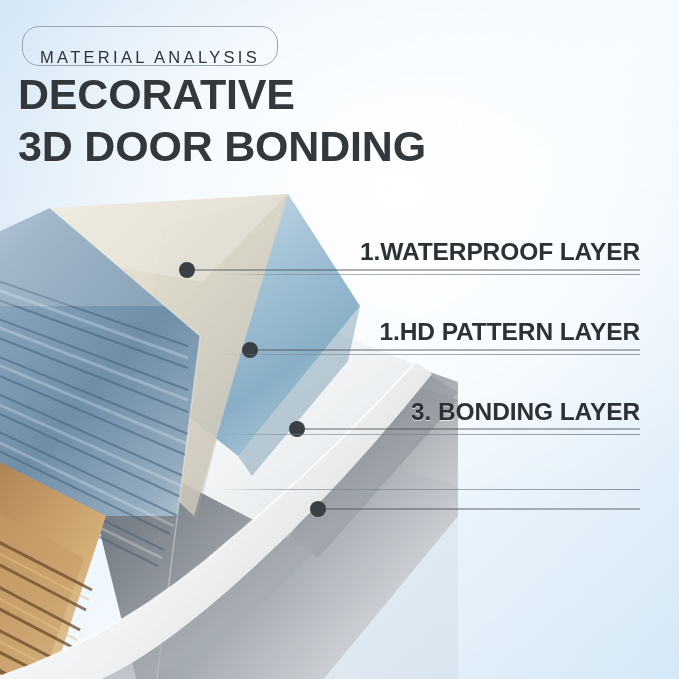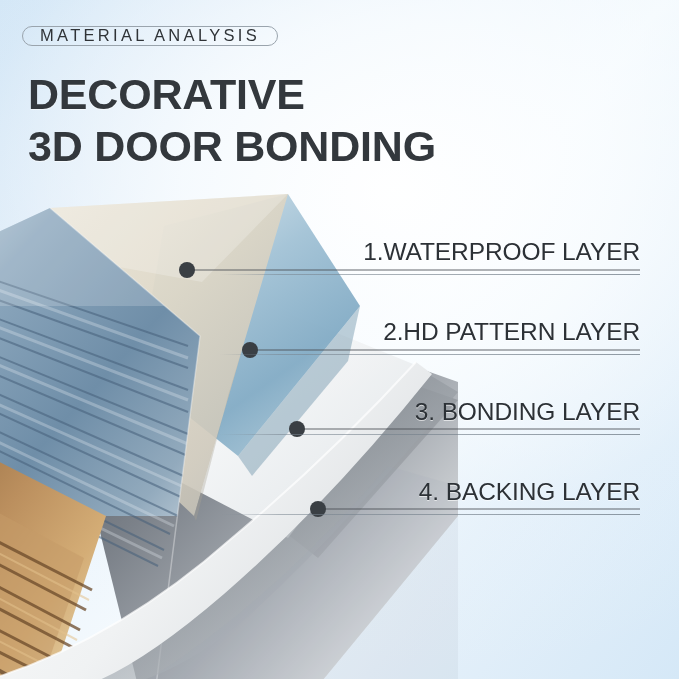--- a/index.html
+++ b/index.html
@@ -14,50 +14,50 @@
       radial-gradient(120% 95% at 58% 28%, rgba(255,255,255,0.97) 0%, rgba(250,253,255,0.80) 26%, rgba(236,246,253,0.22) 52%, rgba(219,236,249,0.0) 76%),
       linear-gradient(128deg,#cfe4f5 0%,#dceaf7 18%,#edf5fc 40%,#f6fbfe 55%,#e6f1fa 74%,#d5e8f7 100%);
   }
 
   
   #art{position:absolute;left:-12px;top:186px;width:480px;height:500px;}
   #art svg{display:block;}
 
   
   .pill{
-    position:absolute;left:22px;top:26px;height:20px;
+    position:absolute;left:22px;top:26px;height:40px;
     box-sizing:border-box;
     padding:0 17px;border:1.5px solid #9aa4ad;border-radius:17px;
-    display:flex;align-items:flex-start;background:transparent;
+    display:flex;align-items:flex-end;background:transparent;
   }
   .pill span{
     font-size:16.5px;letter-spacing:3.3px;color:#2f3337;
     font-weight:400;white-space:nowrap;line-height:1;
   }
   .headline{
-    position:absolute;left:28px;top:68px;width:480px;
+    position:absolute;left:18px;top:68px;width:480px;
     color:#33383d;font-weight:700;font-size:43px;line-height:1.22;
     letter-spacing:-0.2px;
     text-shadow:0 1px 0 rgba(255,255,255,.55);
   }
   .headline div{white-space:nowrap;}
 
   .brandbox{
     position:absolute;left:505px;top:10px;width:163px;height:60px;
     background:#fbfbfa;
     display:flex;align-items:center;justify-content:center;
   }
   .brandbox span{
     font-size:27px;font-weight:700;color:#3a3f44;letter-spacing:0.4px;
   }
 
   
   .callout{position:absolute;right:39px;width:420px;text-align:right;}
   .callout .txt{
-    font-size:24.5px;font-weight:400;color:#2c3136;letter-spacing:-0.1px;
+    font-size:24.5px;font-weight:700;color:#2c3136;letter-spacing:-0.1px;
     white-space:nowrap;line-height:1;
     text-shadow:0 1px 0 rgba(255,255,255,.6);
   }
   .callout .rule{
     margin-top:9px;height:1px;width:100%;
     background:linear-gradient(90deg,rgba(120,132,143,0) 0%,rgba(120,132,143,.55) 14%,rgba(110,122,133,.75) 100%);
   }
   #callout-1{top:240px;}
   #callout-2{top:320px;}
   #callout-3{top:400px;}
@@ -249,25 +249,24 @@
     <div>DECORATIVE</div>
     <div>3D DOOR BONDING</div>
   </div>
 
 
   <div class="callout" id="callout-1">
     <div class="txt">1.WATERPROOF LAYER</div>
     <div class="rule"></div>
   </div>
   <div class="callout" id="callout-2">
-    <div class="txt">2.HD PATTERN LAYER</div>
+    <div class="txt">1.HD PATTERN LAYER</div>
     <div class="rule"></div>
   </div>
   <div class="callout" id="callout-3">
     <div class="txt">3. BONDING LAYER</div>
     <div class="rule"></div>
   </div>
   <div class="callout" id="callout-4">
-    <div class="txt">4. BACKING LAYER</div>
     <div class="rule"></div>
   </div>
 
 </div>
 
 </body></html>

